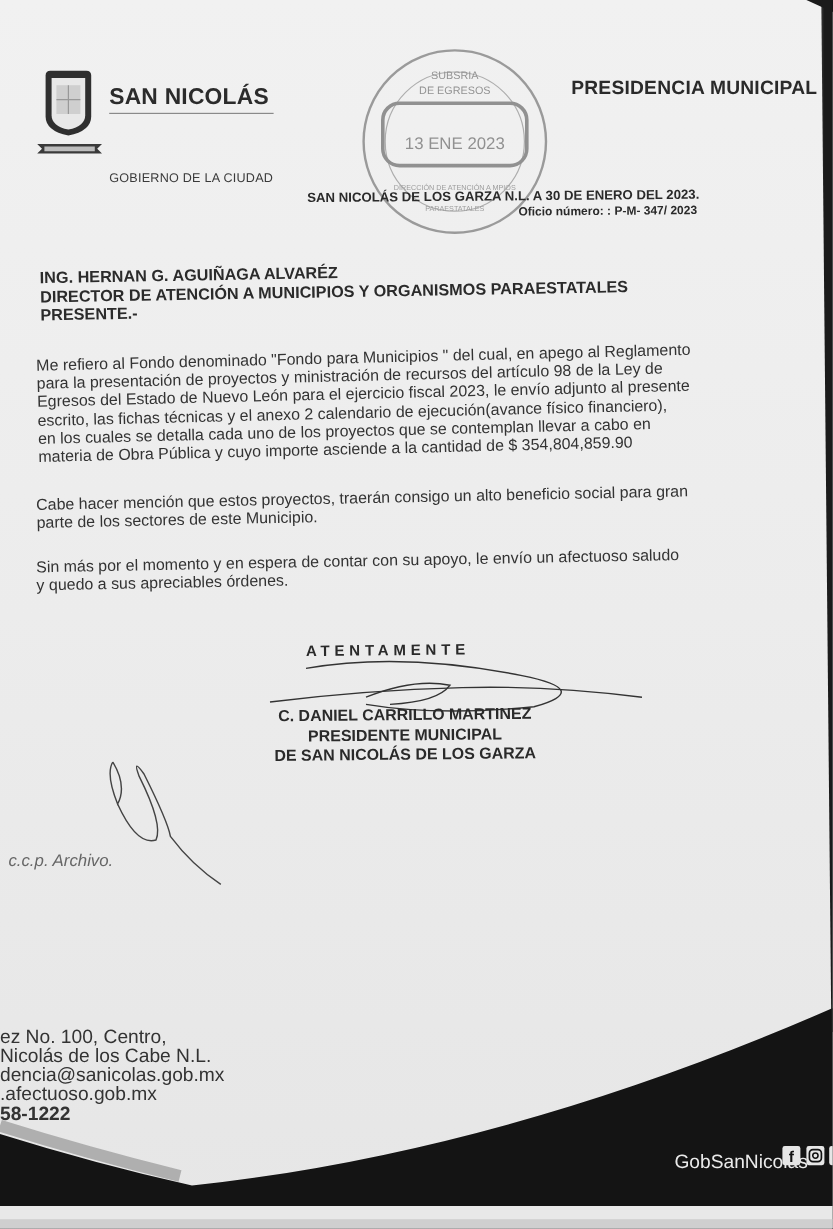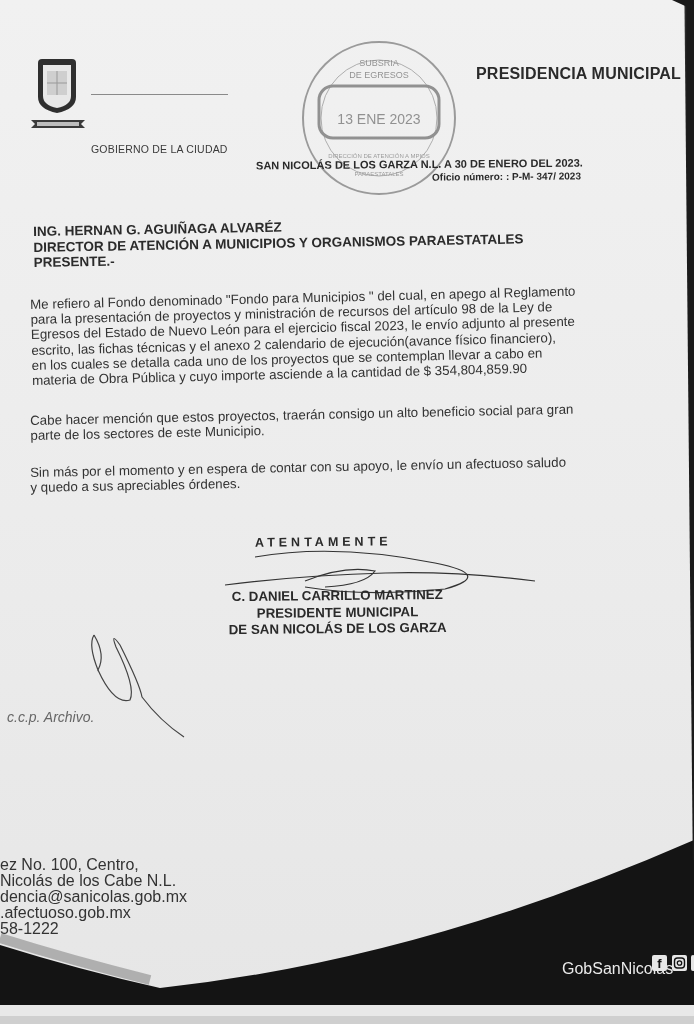--- a/index.html
+++ b/index.html
@@ -48,21 +48,21 @@
   
   .atentamente { left: 255px; top: 535px; font-size: 12.5px; font-weight: bold; letter-spacing: 4px; color: #2a2a2a; transform: rotate(-0.6deg); }
   .signer { left: 205px; top: 588px; width: 265px; font-size: 13.3px; font-weight: bold; line-height: 16.5px; text-align: center; color: #2a2a2a; transform: rotate(-0.6deg); }
   .sig1 { left: 215px; top: 545px; width: 330px; height: 70px; }
   .sig2 { left: 80px; top: 625px; width: 120px; height: 115px; }
 
   .ccp { left: 7px; top: 709px; font-size: 14px; font-style: italic; color: #666; }
 
   
   .address { left: 0px; top: 857px; font-size: 16px; line-height: 16px; color: #333; }
-  .address .phone { font-weight: normal; }
+  .address .phone { font-weight: bold; }
 
   
   .band { left: 0; top: 820px; width: 694px; height: 204px; }
   .social-handle { left: 562px; top: 960px; font-size: 16px; color: #eaeaea; }
   .social-icon { top: 955px; width: 15px; height: 16px; background: #e6e6e6; border-radius: 2px; color: #111; font-weight: bold; font-size: 13px; text-align: center; line-height: 17px; }
   .fb { left: 652px; }
   .ig { left: 672px; }
   .xx { left: 691px; width: 4px; }
 </style>
 </head>
@@ -74,20 +74,21 @@
     <path d="M4 6 Q4 2 8 2 L38 2 Q42 2 42 6 L42 40 Q42 52 23 56 Q4 52 4 40 Z" fill="#2f2f2f"></path>
     <path d="M9 8 L37 8 L37 39 Q37 48 23 51 Q9 48 9 39 Z" fill="#e8e8e8"></path>
     <rect x="13" y="14" width="20" height="24" fill="#cfcfcf"></rect>
     <line x1="23" y1="14" x2="23" y2="38" stroke="#999" stroke-width="1"></line>
     <line x1="13" y1="26" x2="33" y2="26" stroke="#999" stroke-width="1"></line>
   </svg>
   <svg class="abs logo-base" viewBox="0 0 58 14">
     <path d="M2 4 L56 4 L52 8 L56 12 L2 12 L6 8 Z" fill="#3a3a3a"></path>
     <path d="M8 6 L50 6 L50 10 L8 10 Z" fill="#bdbdbd"></path>
   </svg>
+  <div class="abs logo-name">SAN NICOLÁS</div>
   <div class="abs logo-rule"></div>
   <div class="abs logo-sub">GOBIERNO DE LA CIUDAD</div>
 
   <div class="abs presidencia">PRESIDENCIA MUNICIPAL</div>
 
   <svg class="abs stamp" viewBox="0 0 165 160">
     <circle cx="82" cy="80" r="76" fill="none" stroke="#555" stroke-width="2"></circle>
     <circle cx="82" cy="80" r="58" fill="none" stroke="#777" stroke-width="1"></circle>
     <text x="82" y="28" font-size="9" text-anchor="middle" fill="#444" font-family="Liberation Sans, sans-serif">SUBSRIA</text>
     <text x="82" y="40" font-size="9" text-anchor="middle" fill="#444" font-family="Liberation Sans, sans-serif">DE EGRESOS</text>

